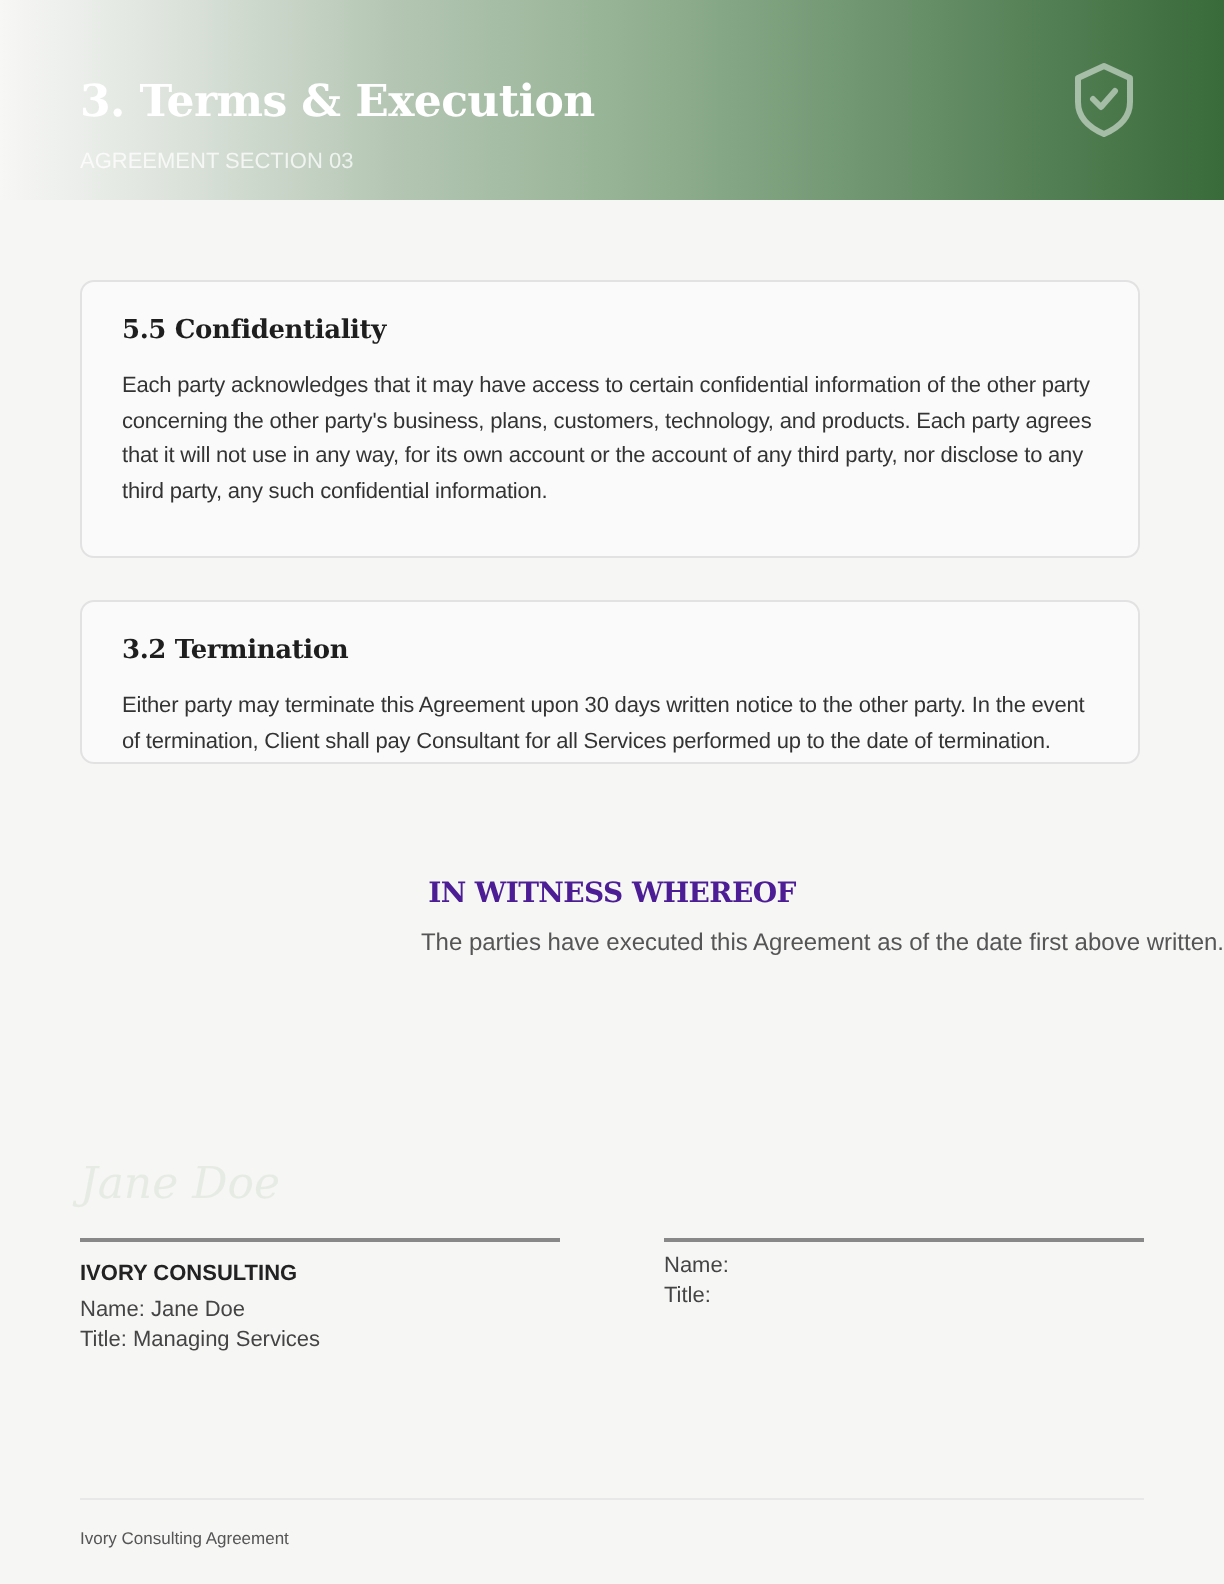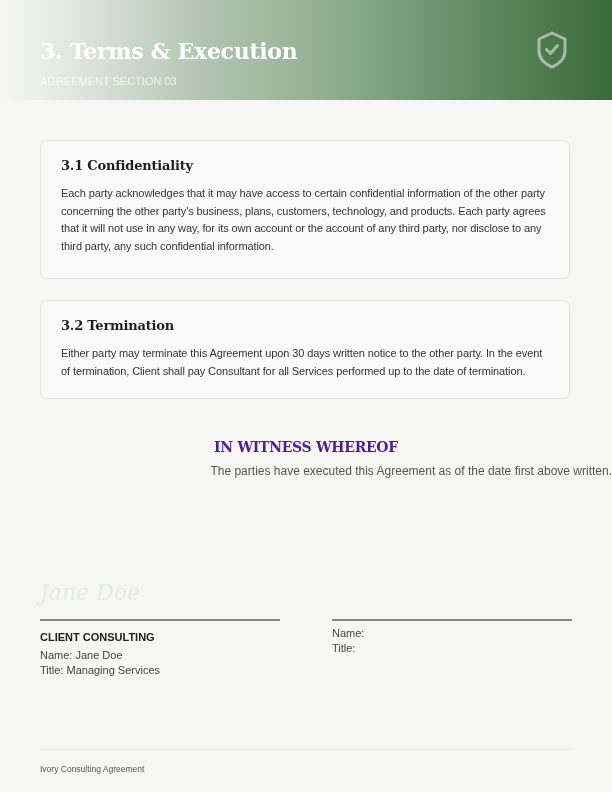--- a/index.html
+++ b/index.html
@@ -68,36 +68,36 @@
 <div class="header">
   <div class="header-title">3. Terms &amp; Execution</div>
   <div class="header-sub">AGREEMENT SECTION 03</div>
   <svg class="shield" viewBox="0 0 34 38">
     <path d="M17 2 L30 8 L30 20 C30 28 24 33 17 36 C10 33 4 28 4 20 L4 8 Z" fill="none" stroke="rgba(255,255,255,0.5)" stroke-width="3" stroke-linejoin="round"></path>
     <path d="M11.5 18.5 L15.5 22.5 L22.5 14.5" fill="none" stroke="rgba(255,255,255,0.5)" stroke-width="3" stroke-linecap="round" stroke-linejoin="round"></path>
   </svg>
 </div>
 
 <div class="card" style="top:140px; height:139px;">
-  <div class="card-title">3.1 Confidentiality</div>
+  <div class="card-title">5.5 Confidentiality</div>
   <div class="card-body">Each party acknowledges that it may have access to certain confidential information of the other party concerning the other party's business, plans, customers, technology, and products. Each party agrees that it will not use in any way, for its own account or the account of any third party, nor disclose to any third party, any such confidential information.</div>
 </div>
 
-<div class="card" style="top:300px; height:99px;">
+<div class="card" style="top:300px; height:82px;">
   <div class="card-title">3.2 Termination</div>
   <div class="card-body">Either party may terminate this Agreement upon 30 days written notice to the other party. In the event of termination, Client shall pay Consultant for all Services performed up to the date of termination.</div>
 </div>
 
 <div class="witness-title">IN WITNESS WHEREOF</div>
 <div class="witness-text">The parties have executed this Agreement as of the date first above written.</div>
 
 <div class="sig-block" style="left:40px;">
   <div class="sig-script">Jane Doe</div>
   <div class="sig-line"></div>
-  <div class="sig-party">CLIENT CONSULTING</div>
+  <div class="sig-party">IVORY CONSULTING</div>
   <div class="sig-detail first">Name: Jane Doe</div>
   <div class="sig-detail">Title: Managing Services</div>
 </div>
 
 <div class="sig-block" style="left:332px;">
   <div class="sig-script"></div>
   <div class="sig-line"></div>
   <div class="sig-detail first">Name:</div>
   <div class="sig-detail">Title:</div>
 </div>

